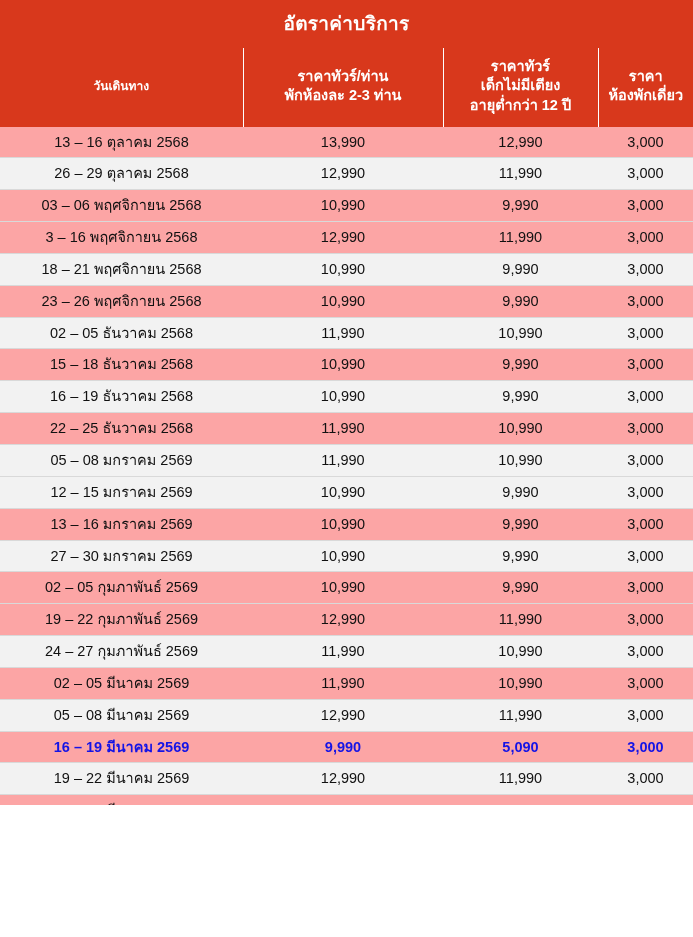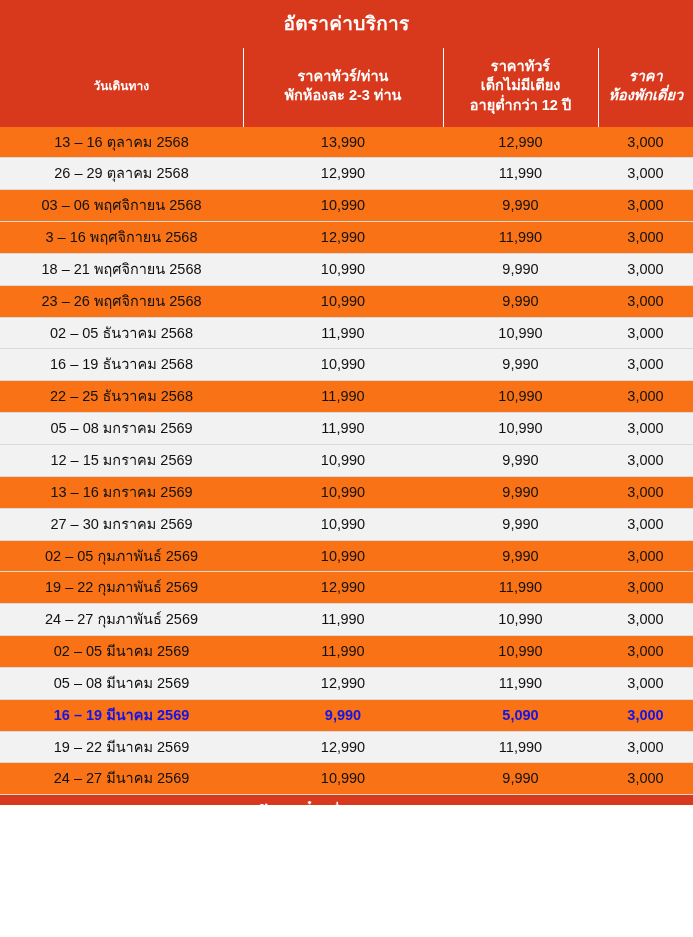--- a/index.html
+++ b/index.html
@@ -50,33 +50,33 @@
     font-size: 14.5px;
     font-weight: bold;
     line-height: 1.35;
     padding: 9px 4px 11px 4px;
     border-left: 1px solid #ffffff;
     border-right: 1px solid #ffffff;
     vertical-align: middle;
     text-align: center;
   }
   table.rates thead th:first-child { border-left: none; font-size: 12px; }
-  table.rates thead th:last-child  { border-right: none; font-style: italic; }
+  table.rates thead th:last-child  { border-right: none; }
   table.rates thead th .sub { display: block; }
 
   table.rates tbody td {
     font-size: 14.5px;
     color: #111111;
     text-align: center;
     padding: 6px 4px 6px 4px;
     border-bottom: 1px solid #d9d9d9;
     line-height: 1.3;
     white-space: nowrap;
   }
-  table.rates tbody tr.odd  td { background: #f97316; }
+  table.rates tbody tr.odd  td { background: #fca5a5; }
   table.rates tbody tr.even td { background: #f2f2f2; }
   table.rates tbody tr.highlight td { color: #1414e6; font-weight: bold; }
 
   
   .footer-note {
     background: #d8381c;
     color: #ffffff;
     text-align: center;
     font-size: 13.5px;
     line-height: 1.62;
@@ -154,20 +154,26 @@
           <td>10,990</td>
           <td>9,990</td>
           <td>3,000</td>
         </tr>
         <tr class="even">
           <td>02 – 05 ธันวาคม 2568</td>
           <td>11,990</td>
           <td>10,990</td>
           <td>3,000</td>
         </tr>
+        <tr class="odd">
+          <td>15 – 18 ธันวาคม 2568</td>
+          <td>10,990</td>
+          <td>9,990</td>
+          <td>3,000</td>
+        </tr>
         <tr class="even">
           <td>16 – 19 ธันวาคม 2568</td>
           <td>10,990</td>
           <td>9,990</td>
           <td>3,000</td>
         </tr>
         <tr class="odd">
           <td>22 – 25 ธันวาคม 2568</td>
           <td>11,990</td>
           <td>10,990</td>

